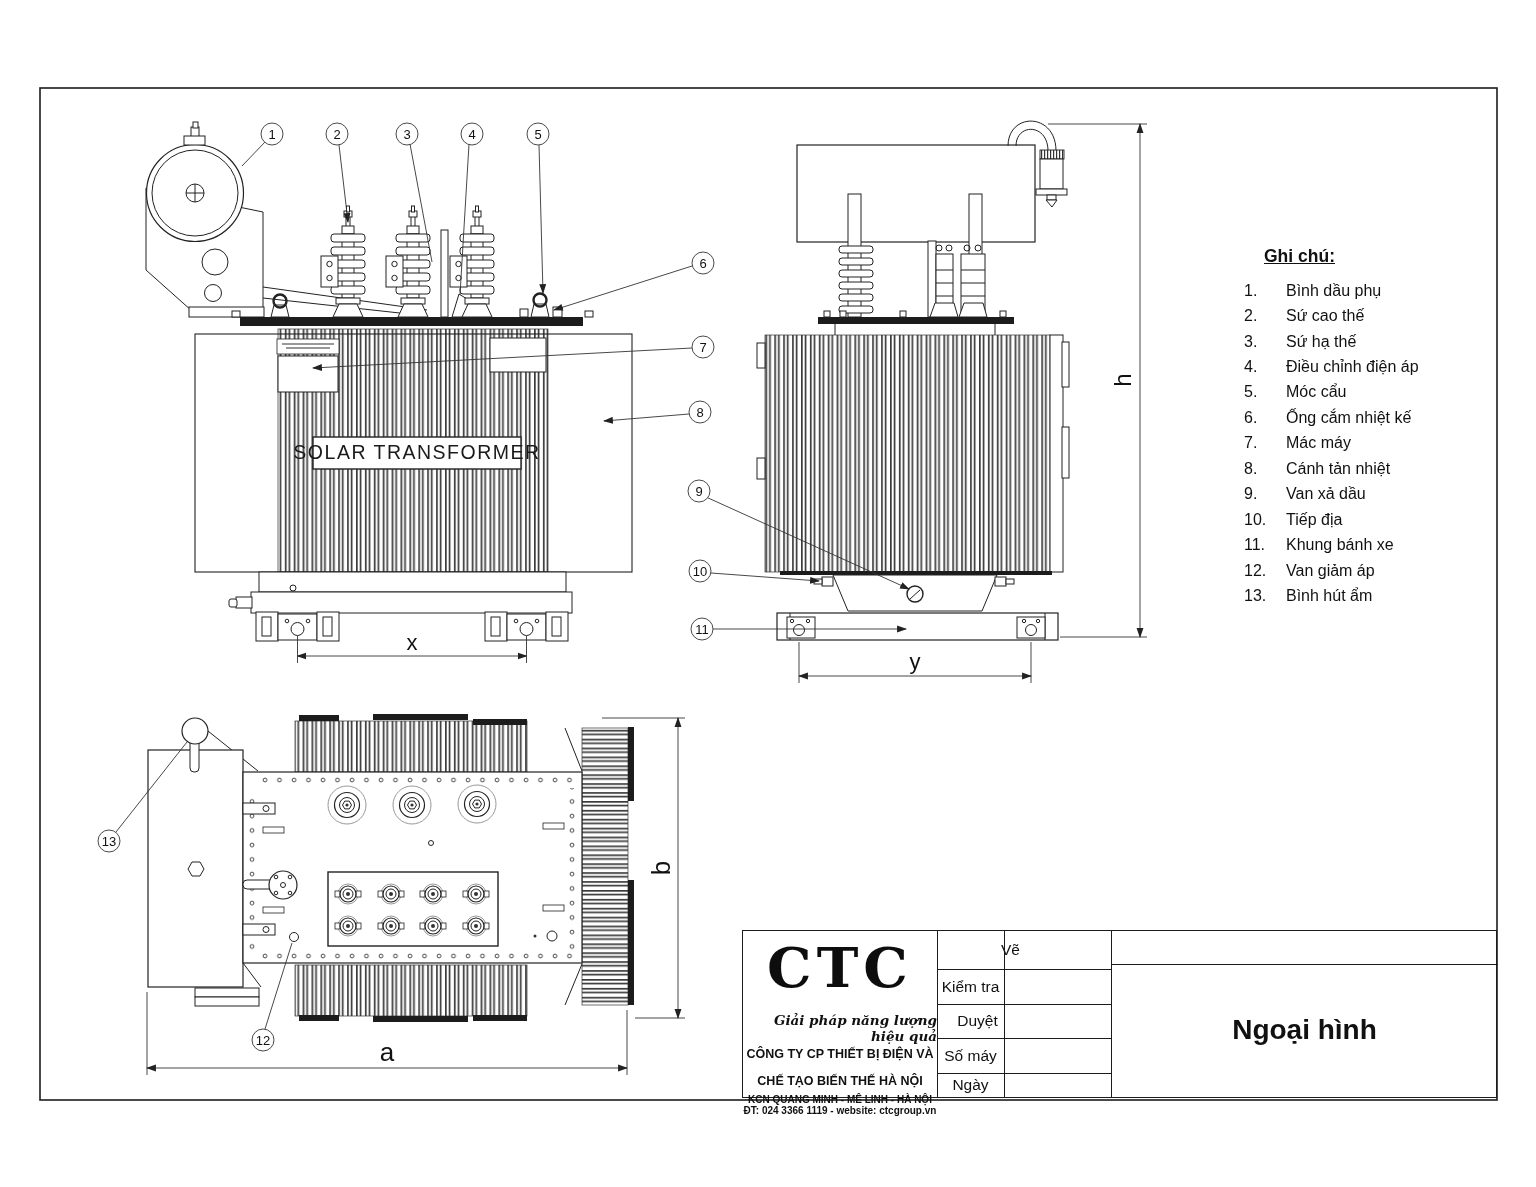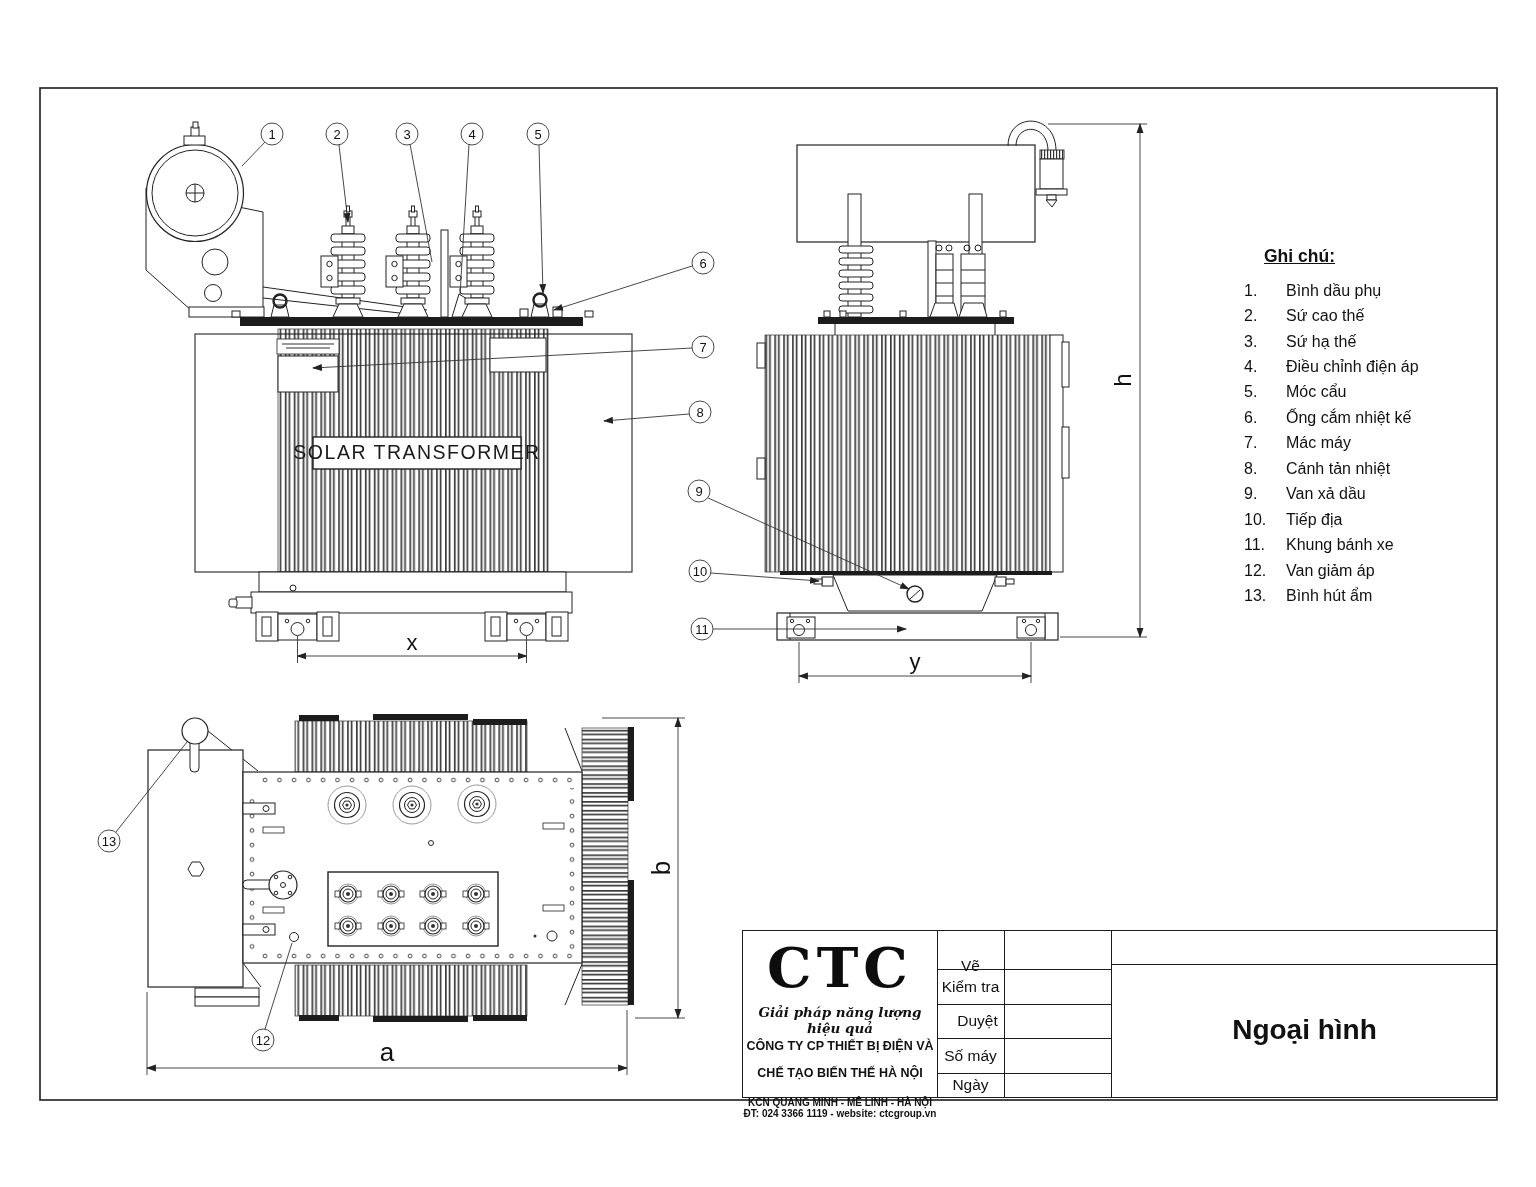--- a/index.html
+++ b/index.html
@@ -31,23 +31,23 @@
   
   .tb{position:absolute;left:742px;top:930px;width:755px;height:168px;border:1.6px solid #1c1c1c;
       box-sizing:border-box;}
   .tb .vline{position:absolute;top:0;bottom:0;width:0;border-left:1.2px solid #1c1c1c;}
   .tb .hline{position:absolute;height:0;border-top:1.2px solid #1c1c1c;}
   .tb .lbl{position:absolute;left:194px;width:67px;display:flex;align-items:center;justify-content:center;
            font-size:15.5px;}
   .tb-logo-cell{position:absolute;left:0;top:0;width:194px;height:165px;text-align:center;}
   .tb-logo{font-family:"DejaVu Serif",serif;font-weight:bold;font-size:56px;letter-spacing:5px;line-height:1;
            margin-top:9px;color:#0d0d0d;transform:scaleY(.95);}
-  .tb-slogan{font-family:"DejaVu Serif",serif;font-style:italic;font-weight:bold;font-size:13.5px;margin-top:8px;}
+  .tb-slogan{font-family:"DejaVu Serif",serif;font-style:italic;font-weight:bold;font-size:13.5px;margin-top:16px;text-align:right;}
   .tb-co{font-size:12.5px;font-weight:bold;line-height:1.2;margin-top:3px;}
-  .tb-ad{font-size:10px;font-weight:bold;margin-top:16px;}
+  .tb-ad{font-size:10px;font-weight:bold;margin-top:5px;}
   .tb-ph{font-size:10px;font-weight:bold;}
   .tb-title{position:absolute;left:368px;top:33px;width:387px;height:132px;display:flex;align-items:center;
             justify-content:center;font-size:28px;font-weight:bold;}
 </style>
 </head>
 <body>
 
 <div class="page">
 
 <svg width="1536" height="1187" viewBox="0 0 1536 1187">
@@ -490,21 +490,21 @@
 
   <div class="tb-logo-cell">
     <div class="tb-logo">CTC</div>
     <div class="tb-slogan">Giải pháp năng lượng hiệu quả</div>
     <div class="tb-co">CÔNG TY CP THIẾT BỊ ĐIỆN VÀ</div>
     <div class="tb-co" style="margin-top:12px;">CHẾ TẠO BIẾN THẾ HÀ NỘI</div>
     <div class="tb-ad">KCN QUANG MINH - MÊ LINH - HÀ NỘI</div>
     <div class="tb-ph">ĐT: 024 3366 1119 - website: ctcgroup.vn</div>
   </div>
 
-  <div class="lbl" style="top:16px;height:38px;">Vẽ</div>
+  <div class="lbl" style="top:0;height:38px;padding-left:40px;">Vẽ</div>
   <div class="lbl" style="top:38px;height:35px;">Kiểm tra</div>
   <div class="lbl" style="top:73px;height:34px;padding-left:7px;">Duyệt</div>
   <div class="lbl" style="top:107px;height:35px;">Số máy</div>
   <div class="lbl" style="top:142px;height:23px;">Ngày</div>
 
   <div class="tb-title">Ngoại hình</div>
 </div>
 
 </div>
 

